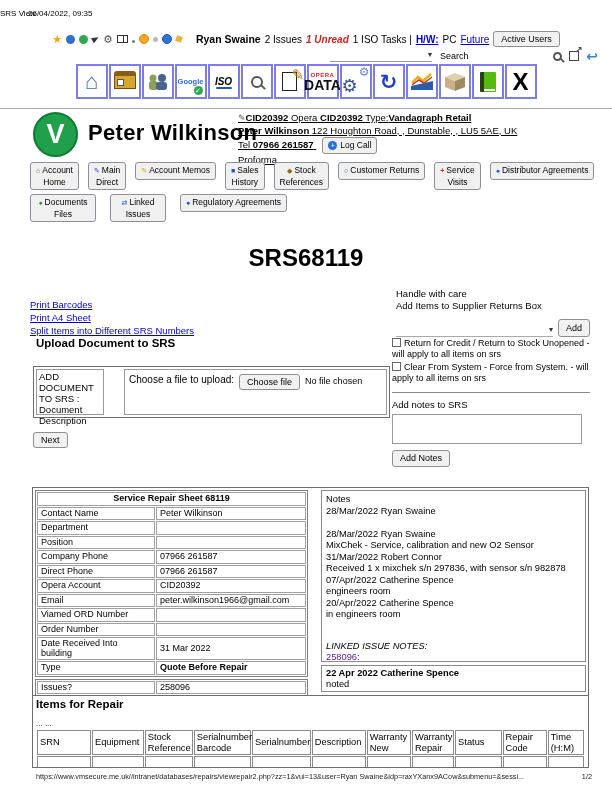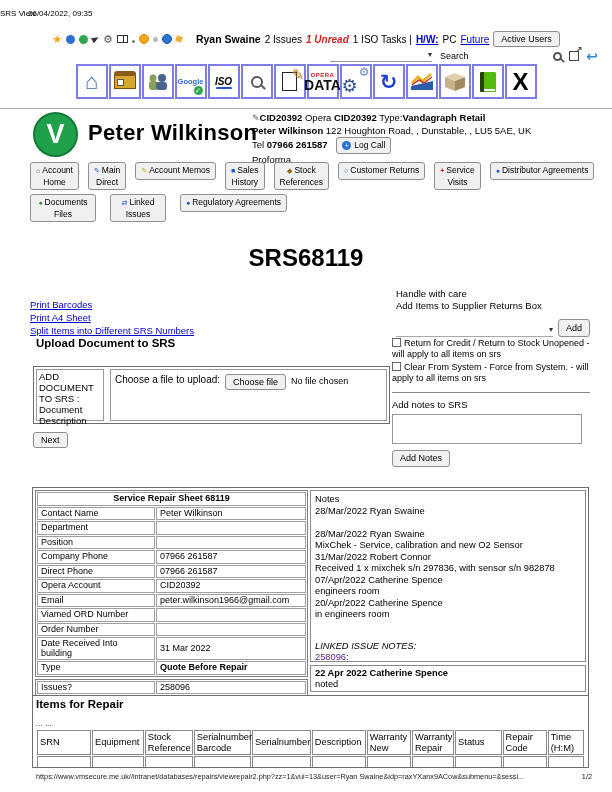--- a/index.html
+++ b/index.html
@@ -72,21 +72,21 @@
   .bookg{width:16px;height:20px;background:#55bb11;border-left:4px solid #26420f;border-radius:1px;position:relative;}
   .bookg:after{content:"";position:absolute;left:0;right:1px;bottom:1px;height:2px;background:#fff;}
   .exitx{font-size:24px;font-weight:bold;line-height:24px;}
 
   .rule{top:108px;left:0;right:0;border-top:1px solid #aaa;}
 
   
   .logo{top:112px;left:33px;width:45px;height:45px;border-radius:50%;background:#21a04c;
         display:flex;align-items:center;justify-content:center;color:#fff;font-weight:bold;font-size:27px;border:2px solid #0f7a34;}
   .bigname{top:120px;left:88px;font-size:22px;font-weight:bold;letter-spacing:.3px;}
-  .cdetails{top:112px;left:252px;font-size:9.5px;line-height:12.5px;width:345px;}
+  .cdetails{top:112px;left:238px;font-size:9.5px;line-height:12.5px;width:345px;text-decoration:underline;}
   .cdetails b{font-weight:bold;}
   .editpen{color:#555;font-size:9px;}
   .logcall{font-size:8.5px;padding:1px 5px;margin-left:6px;}
   .lc-ico{display:inline-block;width:9px;height:9px;border-radius:50%;background:#2a6fd6;color:#fff;font-size:7px;line-height:9px;text-align:center;margin-right:3px;}
 
   
   .tabs{top:162px;left:30px;right:26px;font-size:8.5px;}
   .trow{display:flex;gap:9px;align-items:flex-start;margin-bottom:4px;}
   .trow2{gap:14px;}
   .tab{background:#f0f0f0;border:1px solid #8f8f9c;border-radius:3px;padding:2px 5px;text-align:center;line-height:10.5px;cursor:pointer;}
@@ -103,35 +103,35 @@
   .srs-title{top:244px;left:0;right:0;text-align:center;font-size:24px;font-weight:bold;}
 
   .links{top:289px;left:30px;font-size:9.5px;line-height:12px;margin-top:10px;}
   .links div{margin-bottom:1px;}
 
   .returns{top:288px;left:396px;width:194px;font-size:9.5px;line-height:12px;}
   .ret-row{display:flex;align-items:flex-end;gap:5px;margin-top:7px;}
   .sel2{flex:1;border-bottom:1px solid #aaa;height:13px;display:flex;justify-content:flex-end;color:#333;font-size:8px;}
 
   .upload-h{top:337px;left:36px;font-size:11.5px;font-weight:bold;}
-  .upload-tb{top:366px;left:33px;width:357px;height:58px;border:1px solid #6d6d6d;padding:2px;display:flex;gap:6px;background:#fff;}
+  .upload-tb{top:366px;left:33px;width:357px;height:52px;border:1px solid #6d6d6d;padding:2px;display:flex;gap:20px;background:#fff;}
   .up-l{width:68px;border:1px solid #9a9a9a;padding:1px 2px;font-size:9.5px;line-height:11px;}
   .up-r{flex:1;border:1px solid #9a9a9a;padding:4px;font-size:10px;display:flex;align-items:flex-start;gap:5px;flex-wrap:wrap;}
   .nofile{font-size:9px;margin-top:2px;}
   .next-btn{top:432px;left:33px;}
 
   .options{top:338px;left:392px;width:198px;font-size:9px;line-height:11px;}
   .cbx{display:inline-block;width:9px;height:9px;border:1px solid #666;background:#fff;vertical-align:-1px;margin-right:3px;cursor:pointer;}
   .opt-hr{border:none;border-top:1px solid #888;margin:8px 0 6px;}
   .notes-lab{font-size:9.5px;}
   .ta{width:190px;height:30px;border:1px solid #999;background:#fff;margin-top:4px;}
   .addnotes{margin-top:6px;}
 
   
-  .main-sec{top:487px;left:32px;width:557px;border:1px solid #6d6d6d;padding:2px;display:flex;gap:3px;background:#fff;}
+  .main-sec{top:487px;left:32px;width:557px;border:1px solid #6d6d6d;padding:2px;display:flex;gap:14px;background:#fff;}
   table.sheet{border-collapse:separate;border-spacing:1px;border:1px solid #808080;width:272px;table-layout:fixed;}
   table.sheet td{border:1px solid #a0a0a0;font-size:9px;line-height:9.5px;padding:1px 3px;height:12px;overflow:hidden;word-break:break-all;}
   table.sheet td.hd{font-weight:bold;text-align:center;word-break:normal;}
   table.sheet td.lb{word-break:normal;}
   td.bold-val{font-weight:bold;}
   .sheet-wrap{width:272px;}
   table.sheet.issues{margin-top:2px;}
   .notes-col{flex:1;display:flex;flex-direction:column;gap:3px;}
   .notes-box{border:1px solid #8a8a8a;padding:3px 4px;font-size:9.3px;line-height:11.5px;height:172px;overflow:hidden;}
   .notes-body{white-space:pre-line;}

